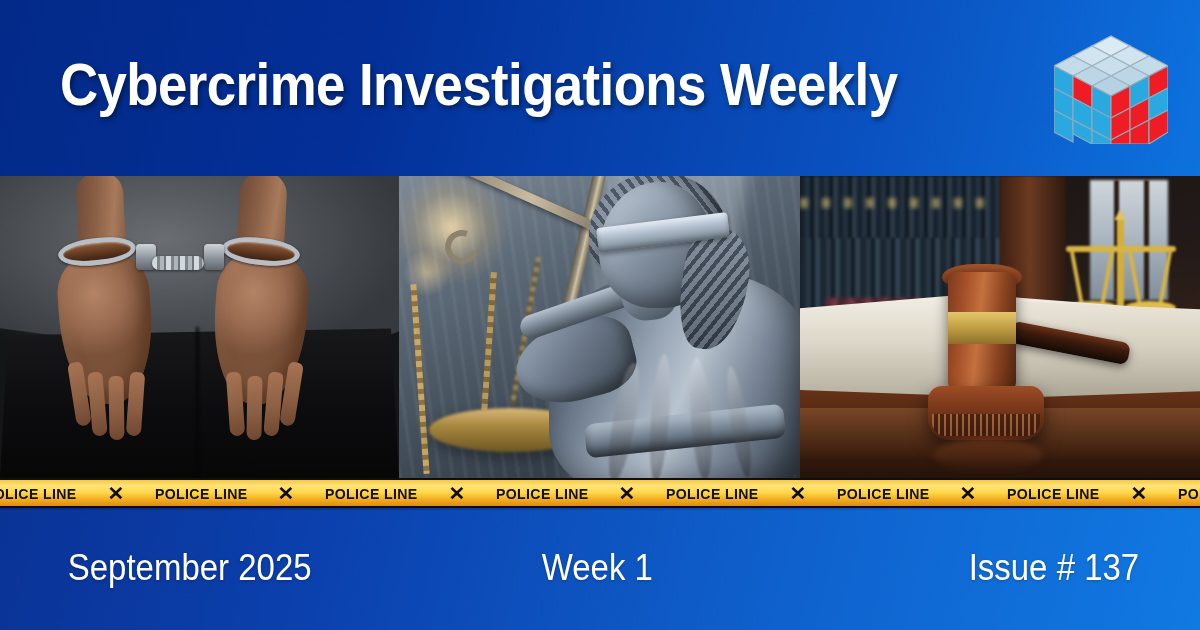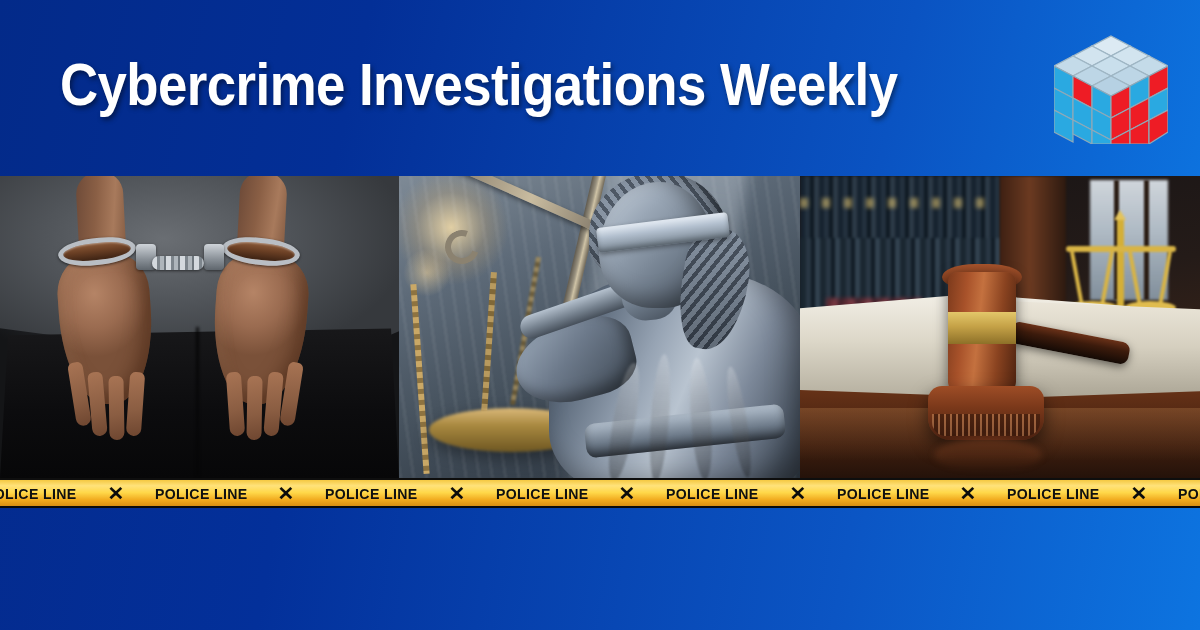--- a/index.html
+++ b/index.html
@@ -633,14 +633,21 @@
         <span class="tape-text">POLICE LINE</span>
         <span class="tape-x">✕</span>
         <span class="tape-text">POLICE LINE</span>
         <span class="tape-x">✕</span>
         <span class="tape-text">POLICE LINE</span>
         <span class="tape-x">✕</span>
         <span class="tape-text">POLICE LINE</span>
       </div>
   </div>
 
+  <div class="footer">
+    <div class="footer-row">
+      <div class="footer-cell footer-date">September 2025</div>
+      <div class="footer-cell footer-week">Week 1</div>
+      <div class="footer-cell footer-issue">Issue # 137</div>
+    </div>
+  </div>
 
 </div>
 
 </body></html>

